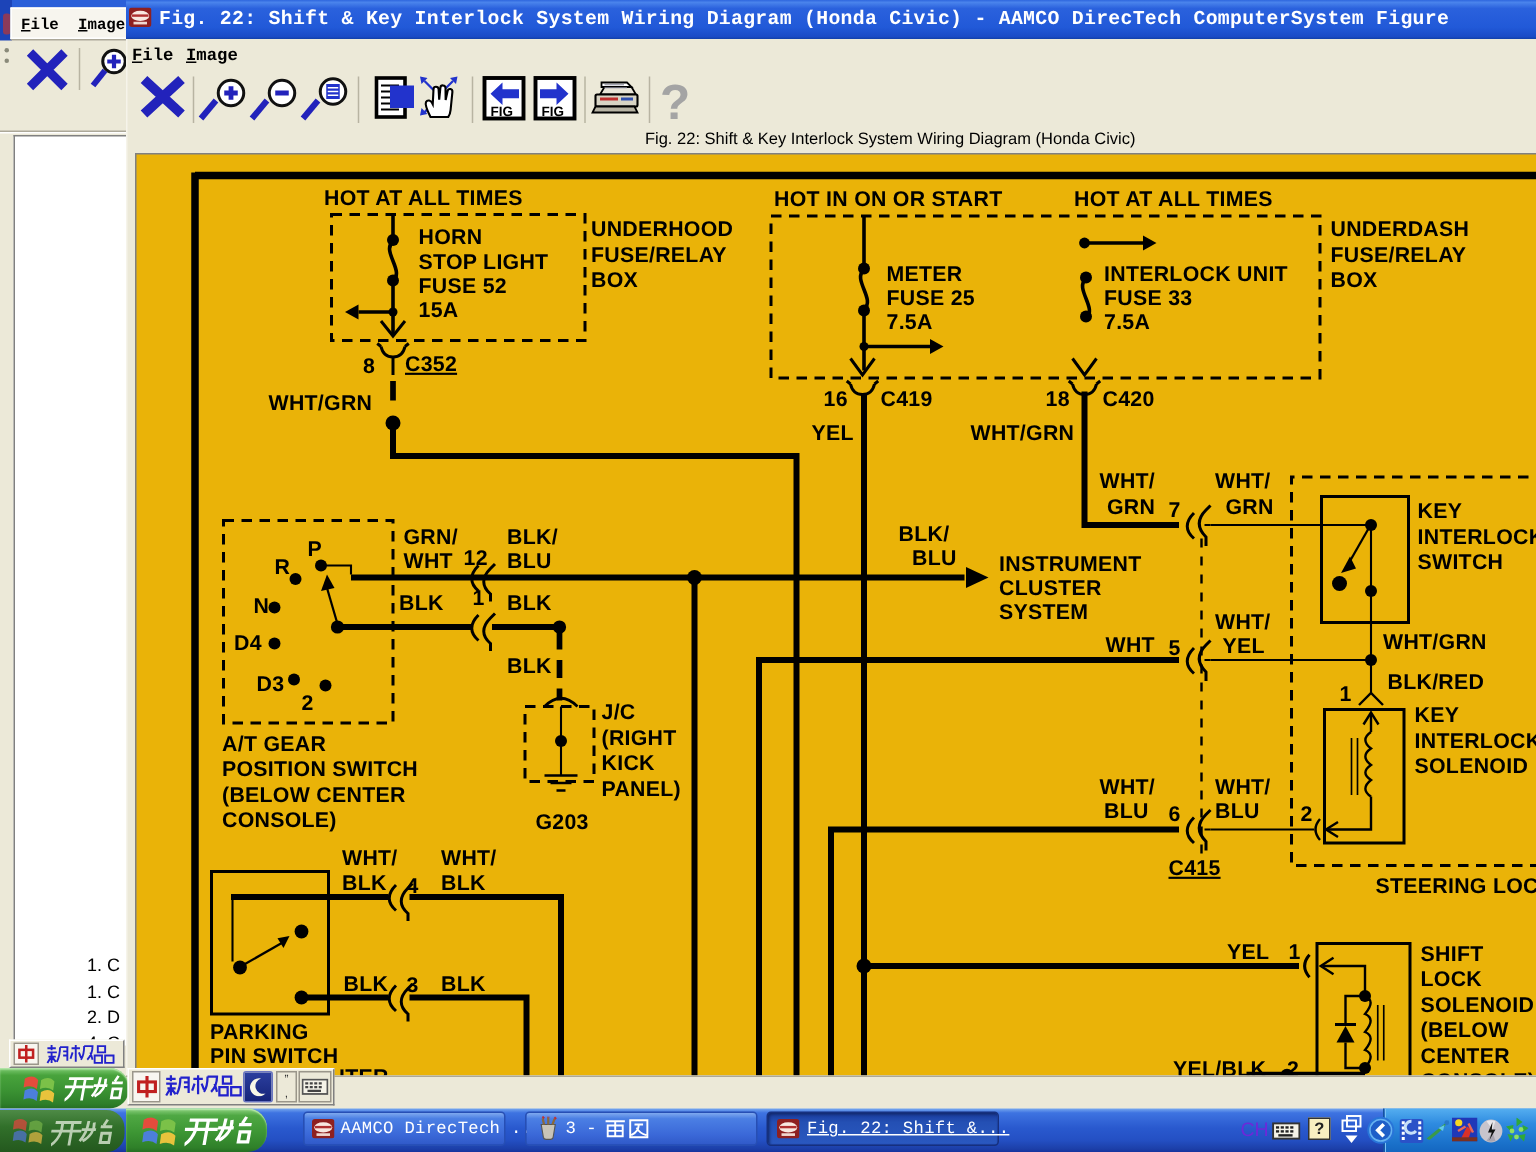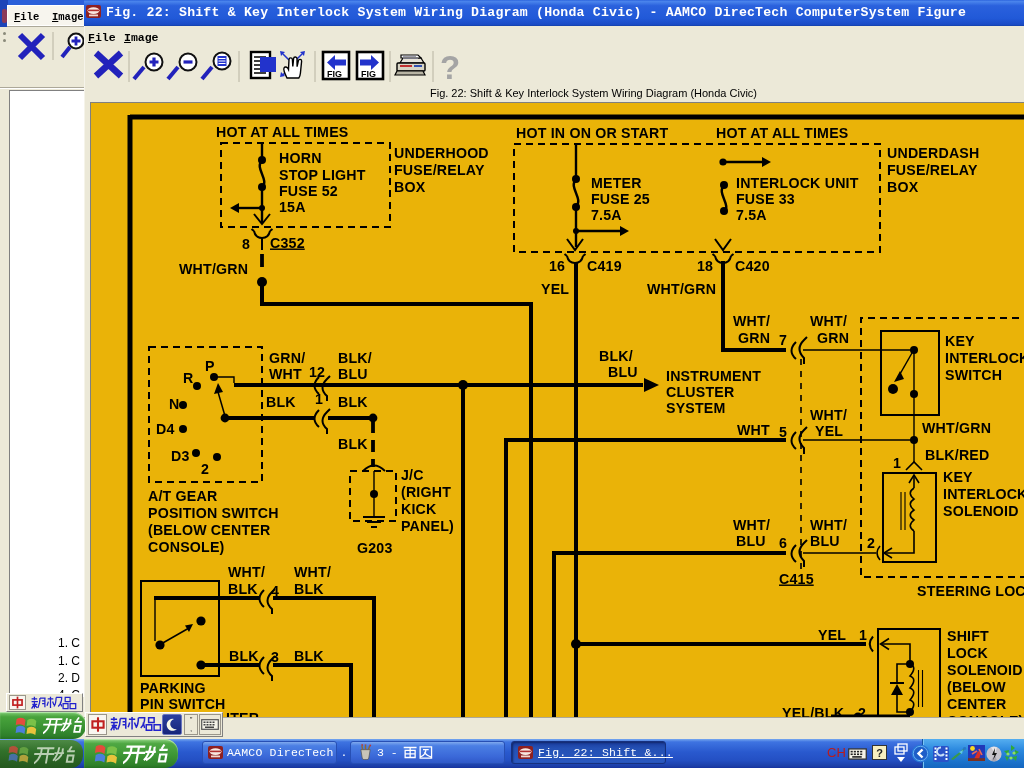--- a/index.html
+++ b/index.html
@@ -549,21 +549,21 @@
 <div class="abs" style="left:511px;top:741px;width:155px;height:23px;background:linear-gradient(180deg,#1A3C9E 0%,#2450B4 30%,#2A58C0 100%);border:1px solid #16307E;border-radius:3px;box-shadow:inset 1px 1px 2px #12286A;"></div>
 <svg class="abs" style="left:518px;top:746px;" width="15" height="13" viewBox="0 0 15 13">
   <rect x="0" y="0" width="15" height="13" rx="2" fill="#8E2020"></rect>
       <ellipse cx="7.5" cy="5.6" rx="6" ry="3.4" fill="#F8E8E0"></ellipse>
       <rect x="2" y="4.6" width="11" height="1.6" fill="#B03030"></rect>
       <rect x="3" y="9.5" width="9" height="1.8" fill="#F0D8D0"></rect>
 </svg>
 <div class="abs mono" style="left:538px;top:746px;font-size:11.5px;color:#fff;letter-spacing:0.2px;text-decoration:underline;">Fig. 22: Shift &amp;...</div>
 
 <div class="abs" style="left:922px;top:739px;width:102px;height:29px;background:linear-gradient(180deg,#55AEF0 0%,#2E8BE0 35%,#1A71CA 80%,#1466C0 100%);border-left:1px solid #1453A0;box-shadow:inset 1px 0 0 #7AC4F4;"></div>
-<div class="abs" style="left:827px;top:745px;font-size:13px;color:#b91c1c;">CH</div>
+<div class="abs" style="left:827px;top:745px;font-size:13px;color:#6d28d9;">CH</div>
 <svg class="abs" style="left:848px;top:748px;" width="19" height="12" viewBox="0 0 18 11">
   <rect x="0.7" y="0.7" width="16.6" height="9.6" fill="#F5F3E8" stroke="#333" stroke-width="1.2"></rect>
   <g fill="#222">
         <rect x="2.5" y="2.5" width="2" height="1.5"></rect>
         <rect x="5.5" y="2.5" width="2" height="1.5"></rect>
         <rect x="8.5" y="2.5" width="2" height="1.5"></rect>
         <rect x="11.5" y="2.5" width="2" height="1.5"></rect>
         <rect x="2.5" y="5" width="2" height="1.5"></rect>
         <rect x="5.5" y="5" width="2" height="1.5"></rect>
         <rect x="8.5" y="5" width="2" height="1.5"></rect>

